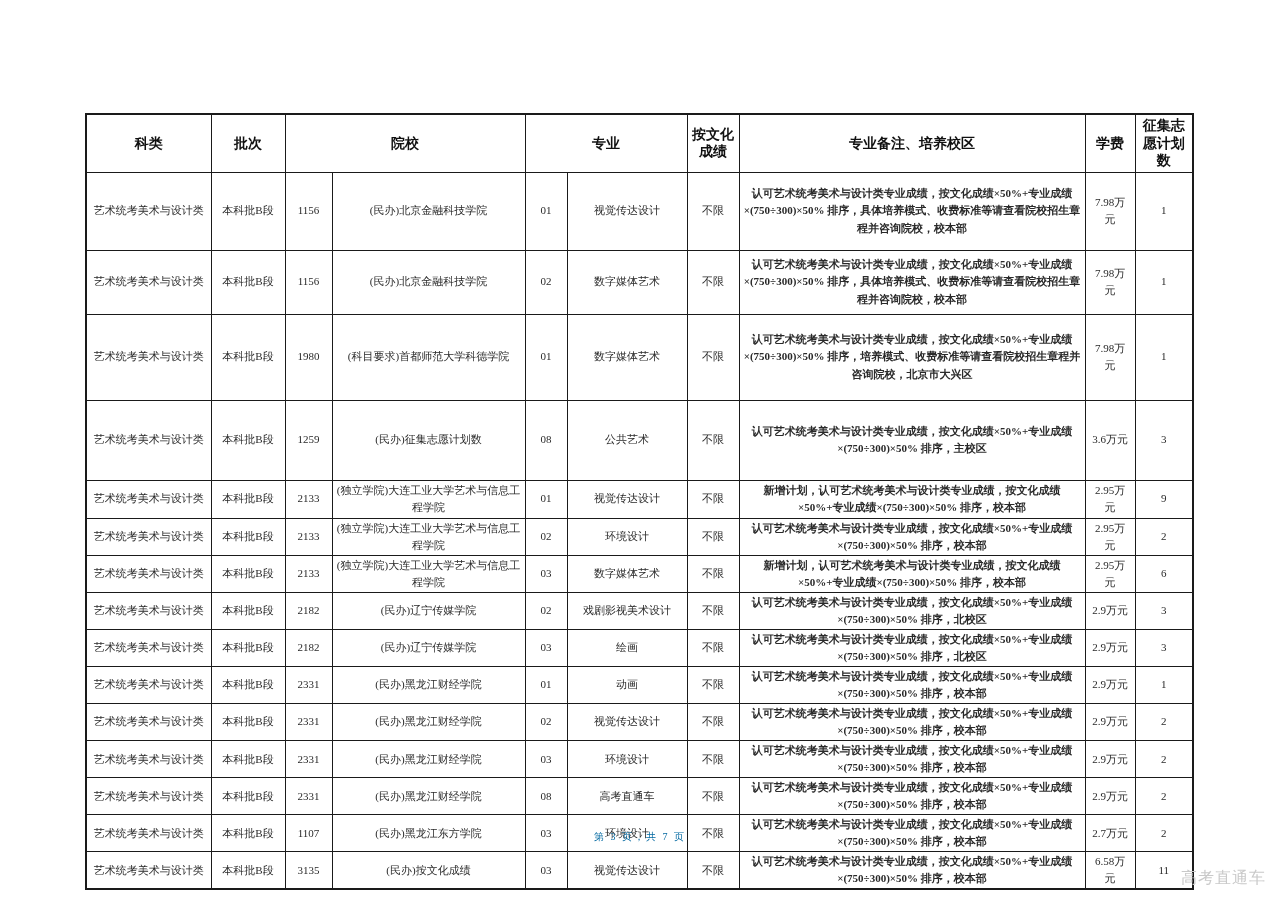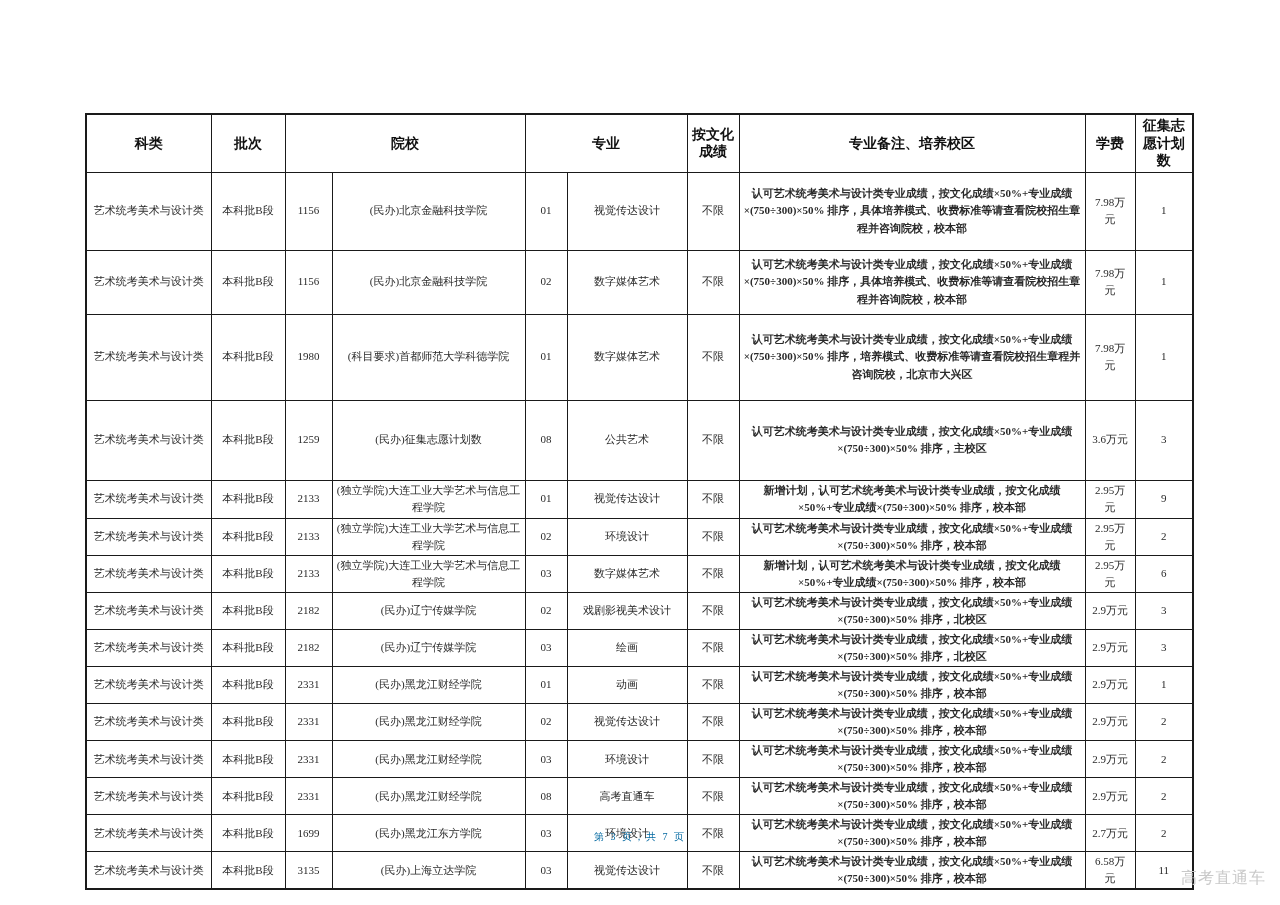--- a/index.html
+++ b/index.html
@@ -262,34 +262,34 @@
           <td class="col-major-code">08</td>
           <td class="col-major-name">高考直通车</td>
           <td class="col-subject-req">不限</td>
           <td class="col-remark">认可艺术统考美术与设计类专业成绩，按文化成绩×50%+专业成绩×(750÷300)×50% 排序，校本部</td>
           <td class="col-tuition">2.9万元</td>
           <td class="col-plan-count">2</td>
         </tr>
         <tr>
           <td class="col-category">艺术统考美术与设计类</td>
           <td class="col-batch">本科批B段</td>
-          <td class="col-college-code">1699</td>
+          <td class="col-college-code">1107</td>
           <td class="col-college-name">(民办)黑龙江东方学院</td>
           <td class="col-major-code">03</td>
           <td class="col-major-name">环境设计</td>
           <td class="col-subject-req">不限</td>
           <td class="col-remark">认可艺术统考美术与设计类专业成绩，按文化成绩×50%+专业成绩×(750÷300)×50% 排序，校本部</td>
           <td class="col-tuition">2.7万元</td>
           <td class="col-plan-count">2</td>
         </tr>
         <tr>
           <td class="col-category">艺术统考美术与设计类</td>
           <td class="col-batch">本科批B段</td>
           <td class="col-college-code">3135</td>
-          <td class="col-college-name">(民办)上海立达学院</td>
+          <td class="col-college-name">(民办)按文化成绩</td>
           <td class="col-major-code">03</td>
           <td class="col-major-name">视觉传达设计</td>
           <td class="col-subject-req">不限</td>
           <td class="col-remark">认可艺术统考美术与设计类专业成绩，按文化成绩×50%+专业成绩×(750÷300)×50% 排序，校本部</td>
           <td class="col-tuition">6.58万元</td>
           <td class="col-plan-count">11</td>
         </tr>
       </tbody>
   </table>
 

